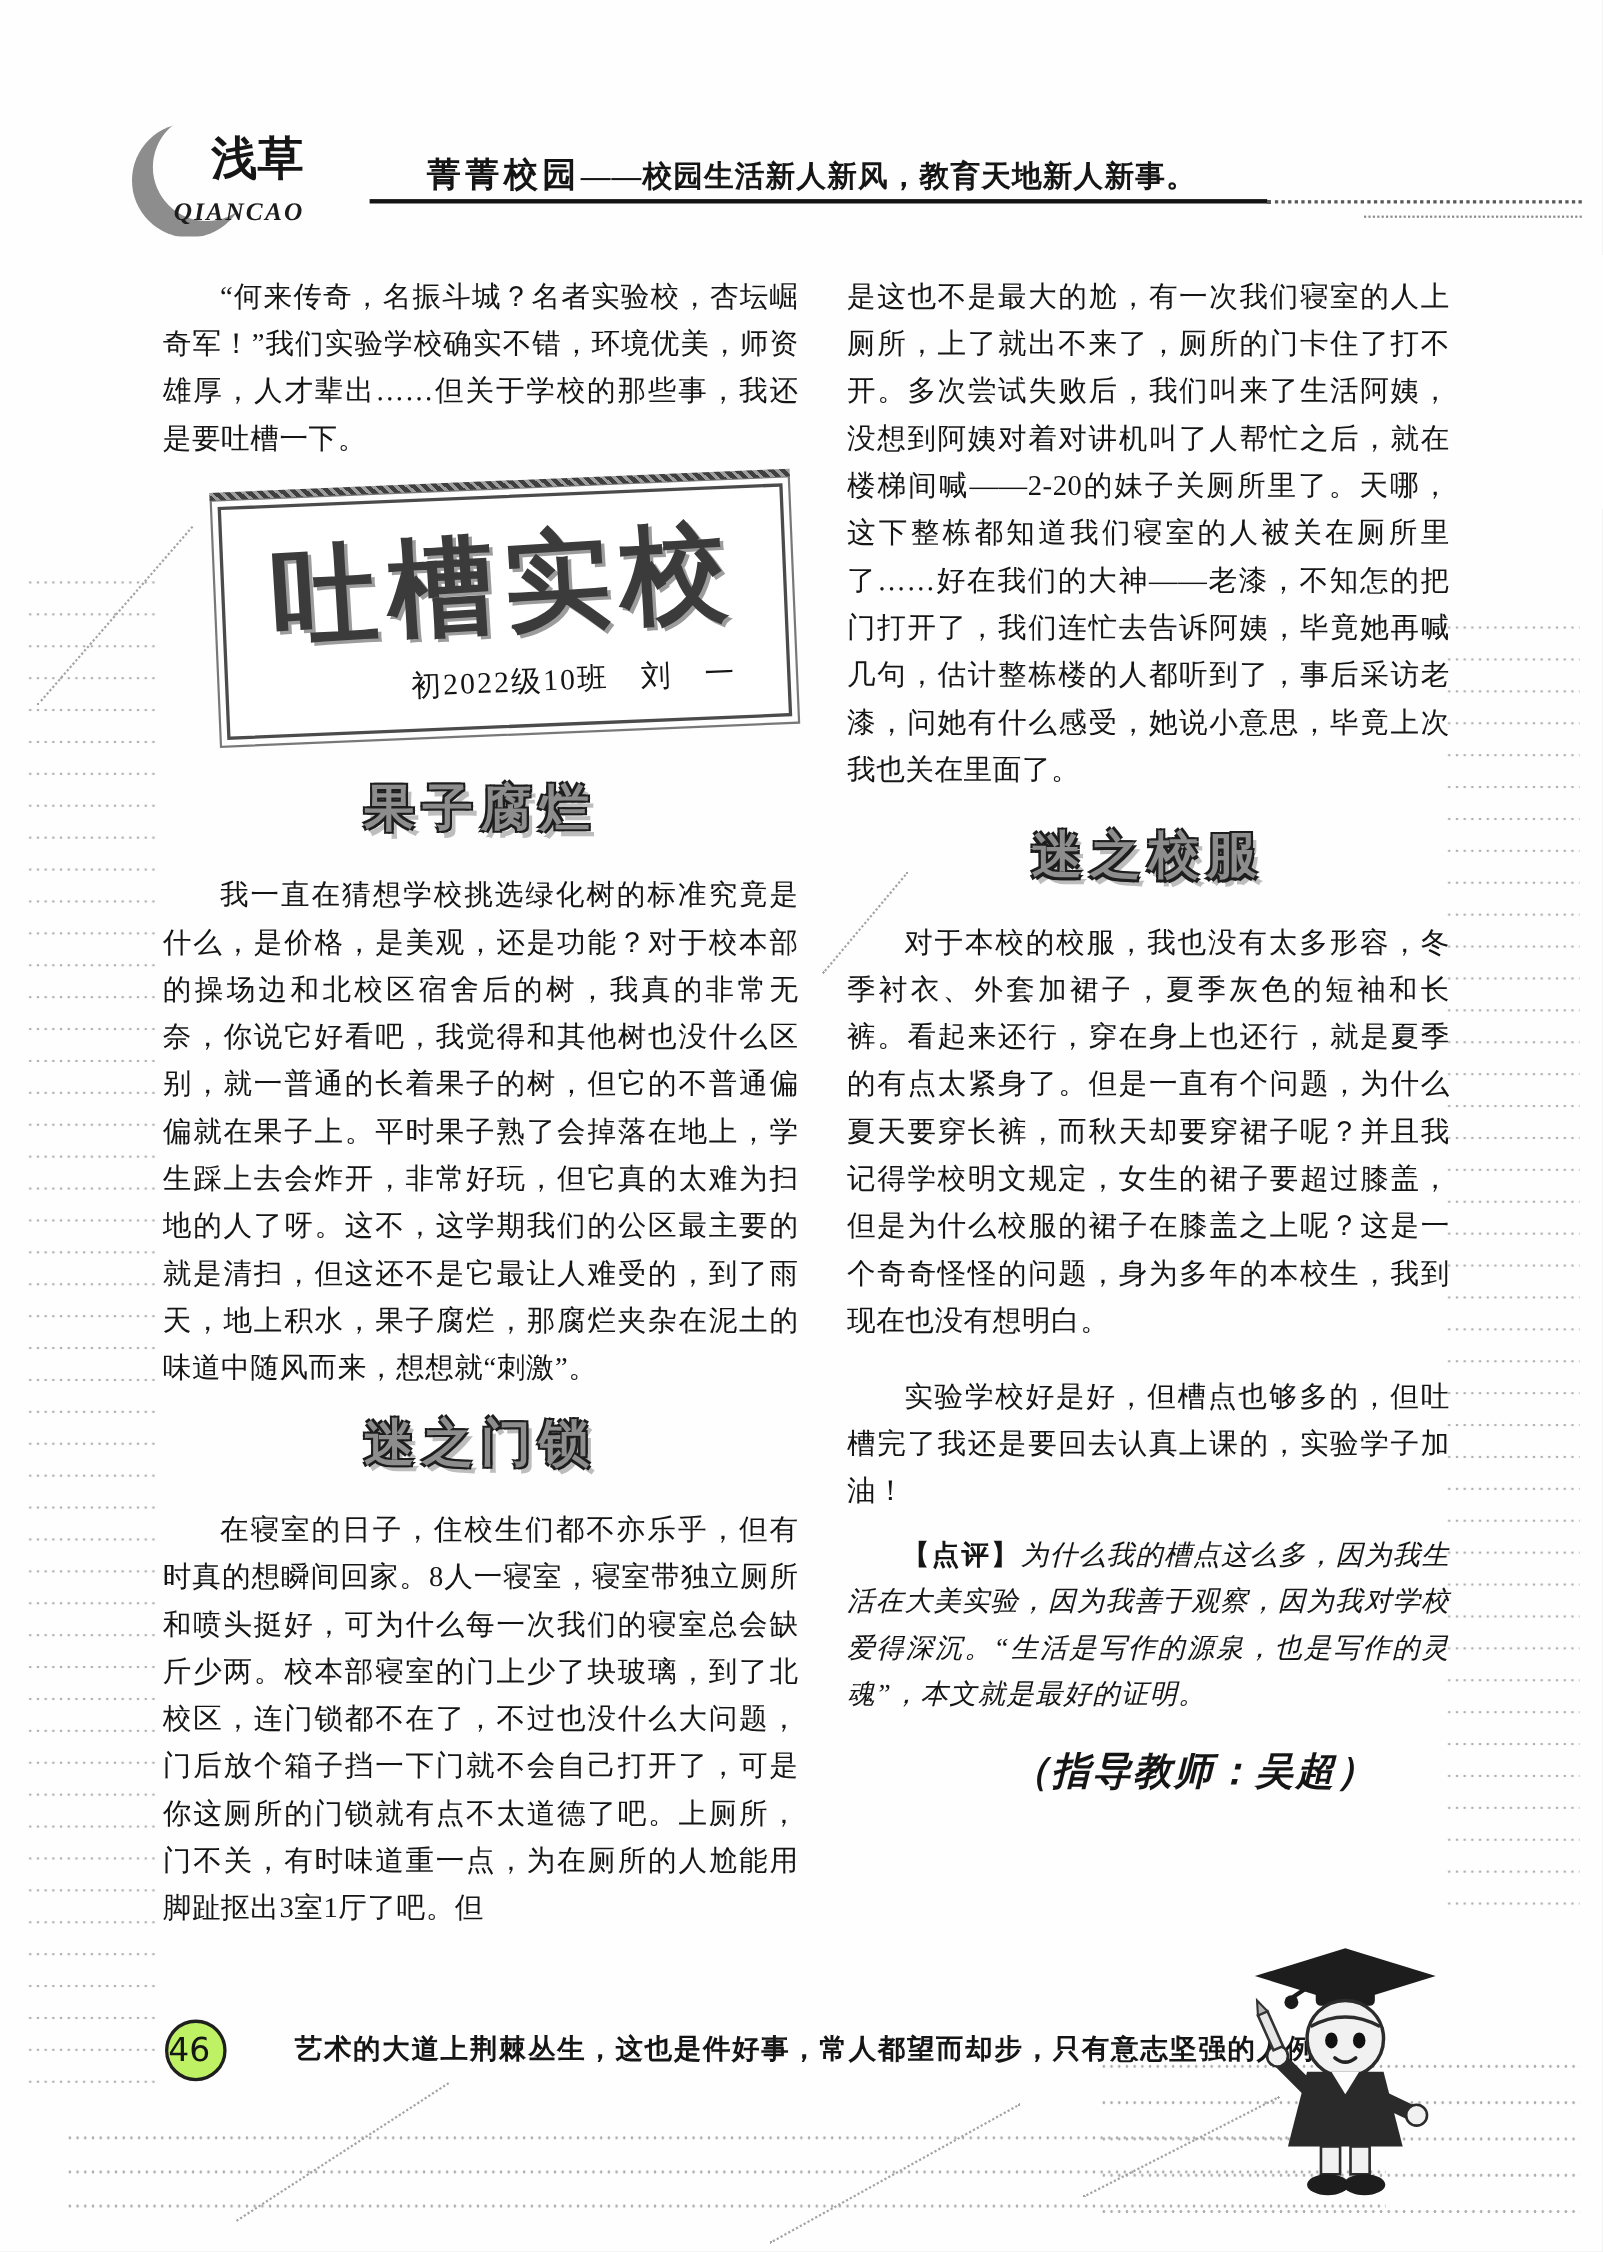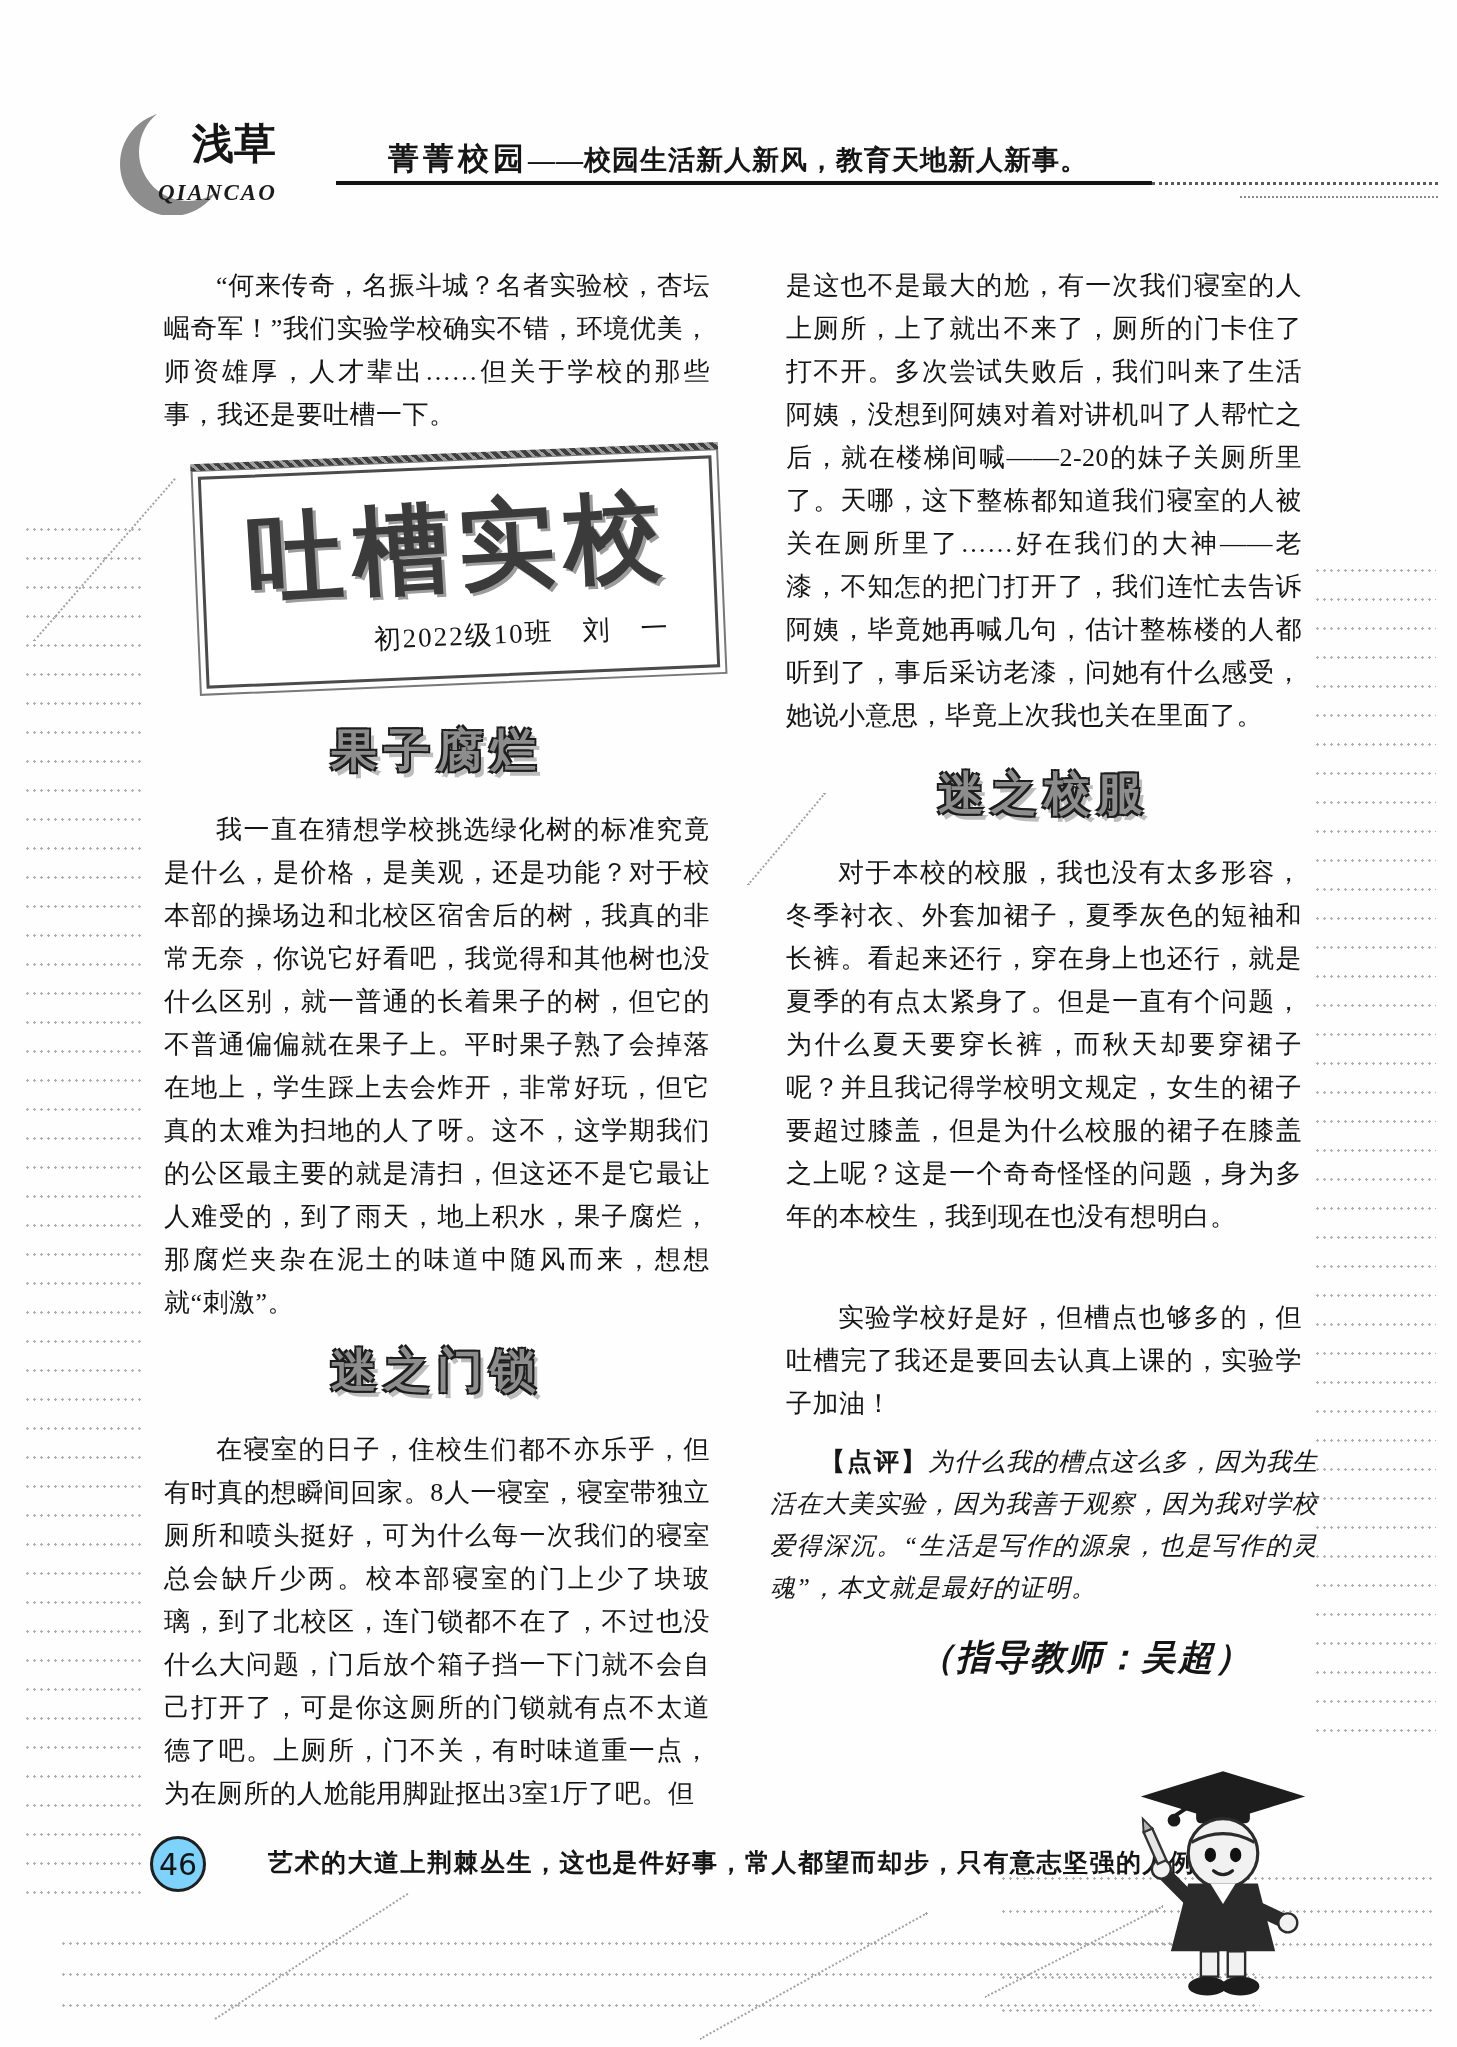--- a/index.html
+++ b/index.html
@@ -17,21 +17,21 @@
         font-weight:bold;font-size:27px;letter-spacing:1px;}
   .header-text .sec{font-size:31px;letter-spacing:4px;}
   .header-rule{position:absolute;left:336px;top:181px;width:816px;height:4px;background:#141414;}
   .header-rule-dot{position:absolute;left:1152px;top:182px;width:286px;border-top:3px dotted #5a5a5a;}
   .header-rule-dot2{position:absolute;left:1240px;top:196px;width:198px;border-top:2px dotted #8a8a8a;}
 
   
   .col{position:absolute;top:248px;}
   .col-left{left:148px;width:578px;}
   .col-right{left:770px;width:548px;}
-  .para{font-size:26px;line-height:43px;text-align:justify;text-indent:2em;letter-spacing:.5px;margin:16px;}
+  .para{font-size:26px;line-height:43px;text-align:justify;text-indent:2em;letter-spacing:.5px;margin:0;}
   .para.no-indent{text-indent:0;}
 
   
   .title-box{position:relative;margin:30px 10px 0 54px;height:206px;border:3px solid #4b4b4b;
         outline:2px solid #787878;outline-offset:5px;transform:rotate(-2.4deg);background:#fff;}
   .title-box::before{content:"";position:absolute;left:-10px;right:-10px;top:-16px;height:7px;
         background:repeating-linear-gradient(45deg,#3f3f3f 0 4px,#9d9d9d 4px 7px);}
   .big-title{margin-top:14px;text-align:center;font-family:"DejaVu Sans","Liberation Sans",sans-serif;
         font-weight:900;font-size:97px;letter-spacing:9px;color:#3b3b3b;
         text-shadow:3px 3px 0 #9c9c9c;transform:rotate(-1.1deg);}
@@ -48,22 +48,22 @@
   
   .comment{margin-top:16px;font-size:25px;line-height:42px;text-align:justify;
         text-indent:2em;font-style:italic;letter-spacing:1px;}
   .comment .label{font-style:normal;font-weight:bold;letter-spacing:2px;
         font-family:"DejaVu Sans","Liberation Sans",sans-serif;}
   .credit{margin-top:10px;text-align:right;padding-right:66px;font-size:35px;font-weight:bold;
         letter-spacing:2px;font-style:italic;}
 
   
   .footer-circle{position:absolute;left:150px;top:1836px;width:50px;height:50px;border:3px solid #1f1f1f;
-        border-radius:50%;display:flex;align-items:center;justify-content:center;
-        font-family:"DejaVu Sans","Liberation Sans",sans-serif;font-size:30px;background:#7dd3fc;z-index:3;}
+        border-radius:50%;display:flex;align-items:center;justify-content:flex-start;
+        font-family:"DejaVu Sans","Liberation Sans",sans-serif;font-size:30px;background:#bef264;z-index:3;}
   .footer-quote{position:absolute;left:268px;top:1846px;font-size:25px;font-weight:bold;
         letter-spacing:1.5px;z-index:3;}
   .mascot{position:absolute;left:1128px;top:1768px;width:190px;height:245px;z-index:4;}
 </style>
 </head>
 <body>
 
 <div class="page">
 
   <div class="dotted-strip" style="left:24px;top:515px;width:118px;height:1405px;"></div>

